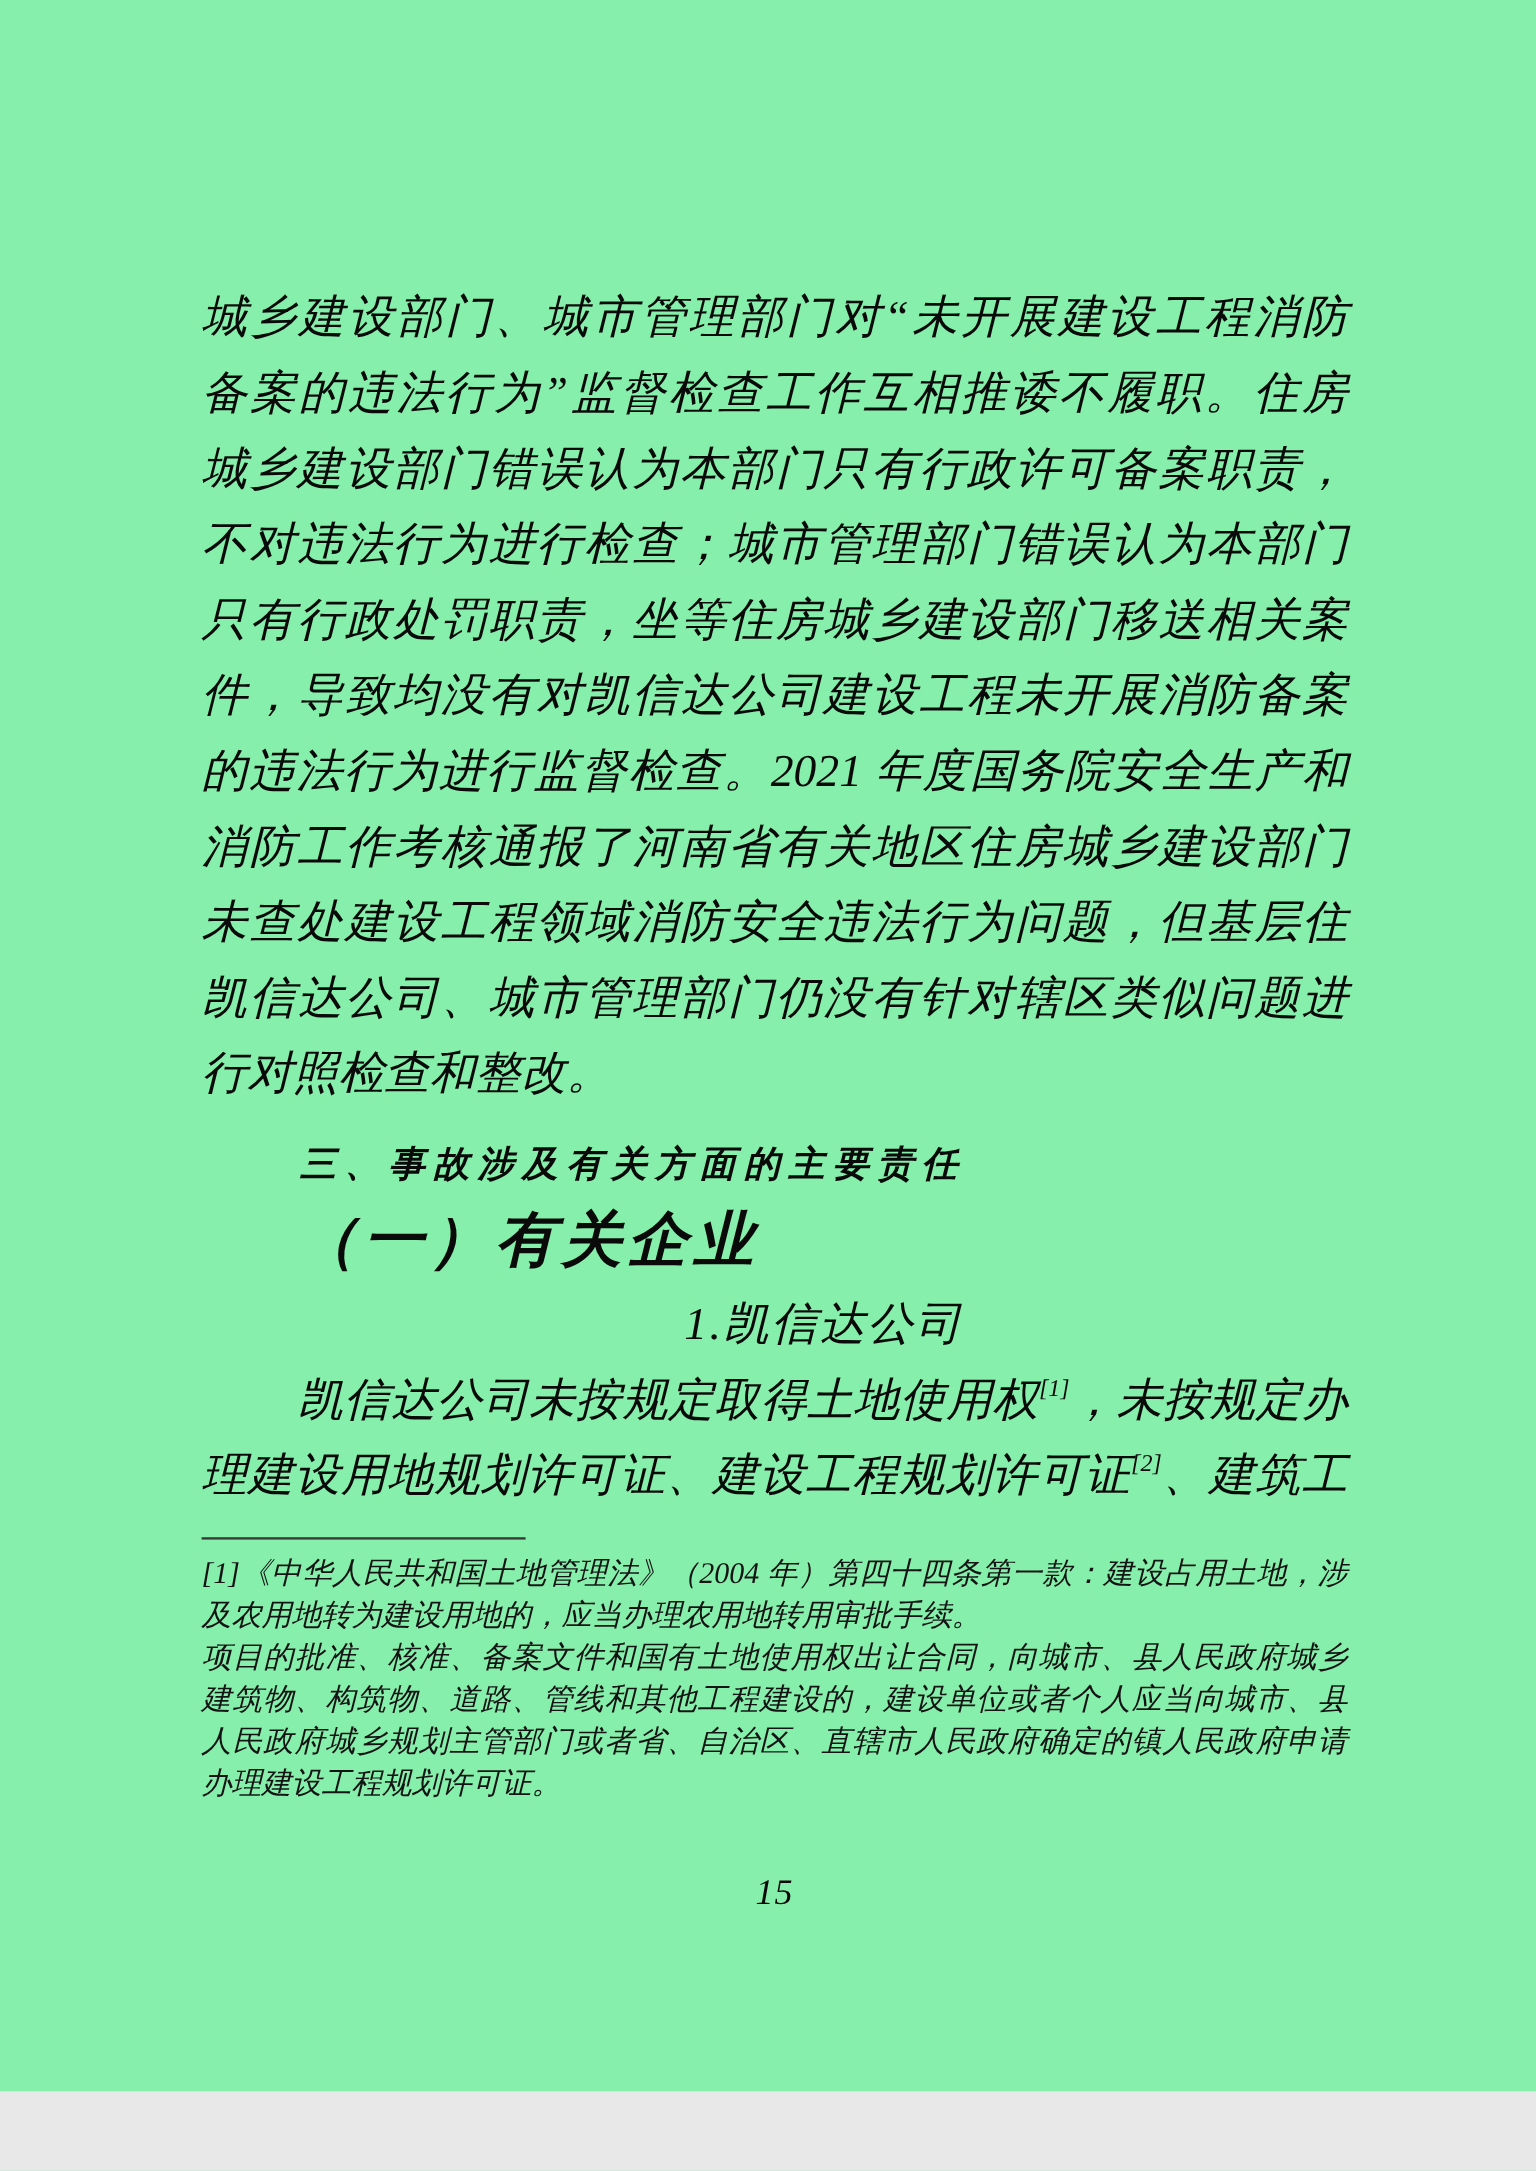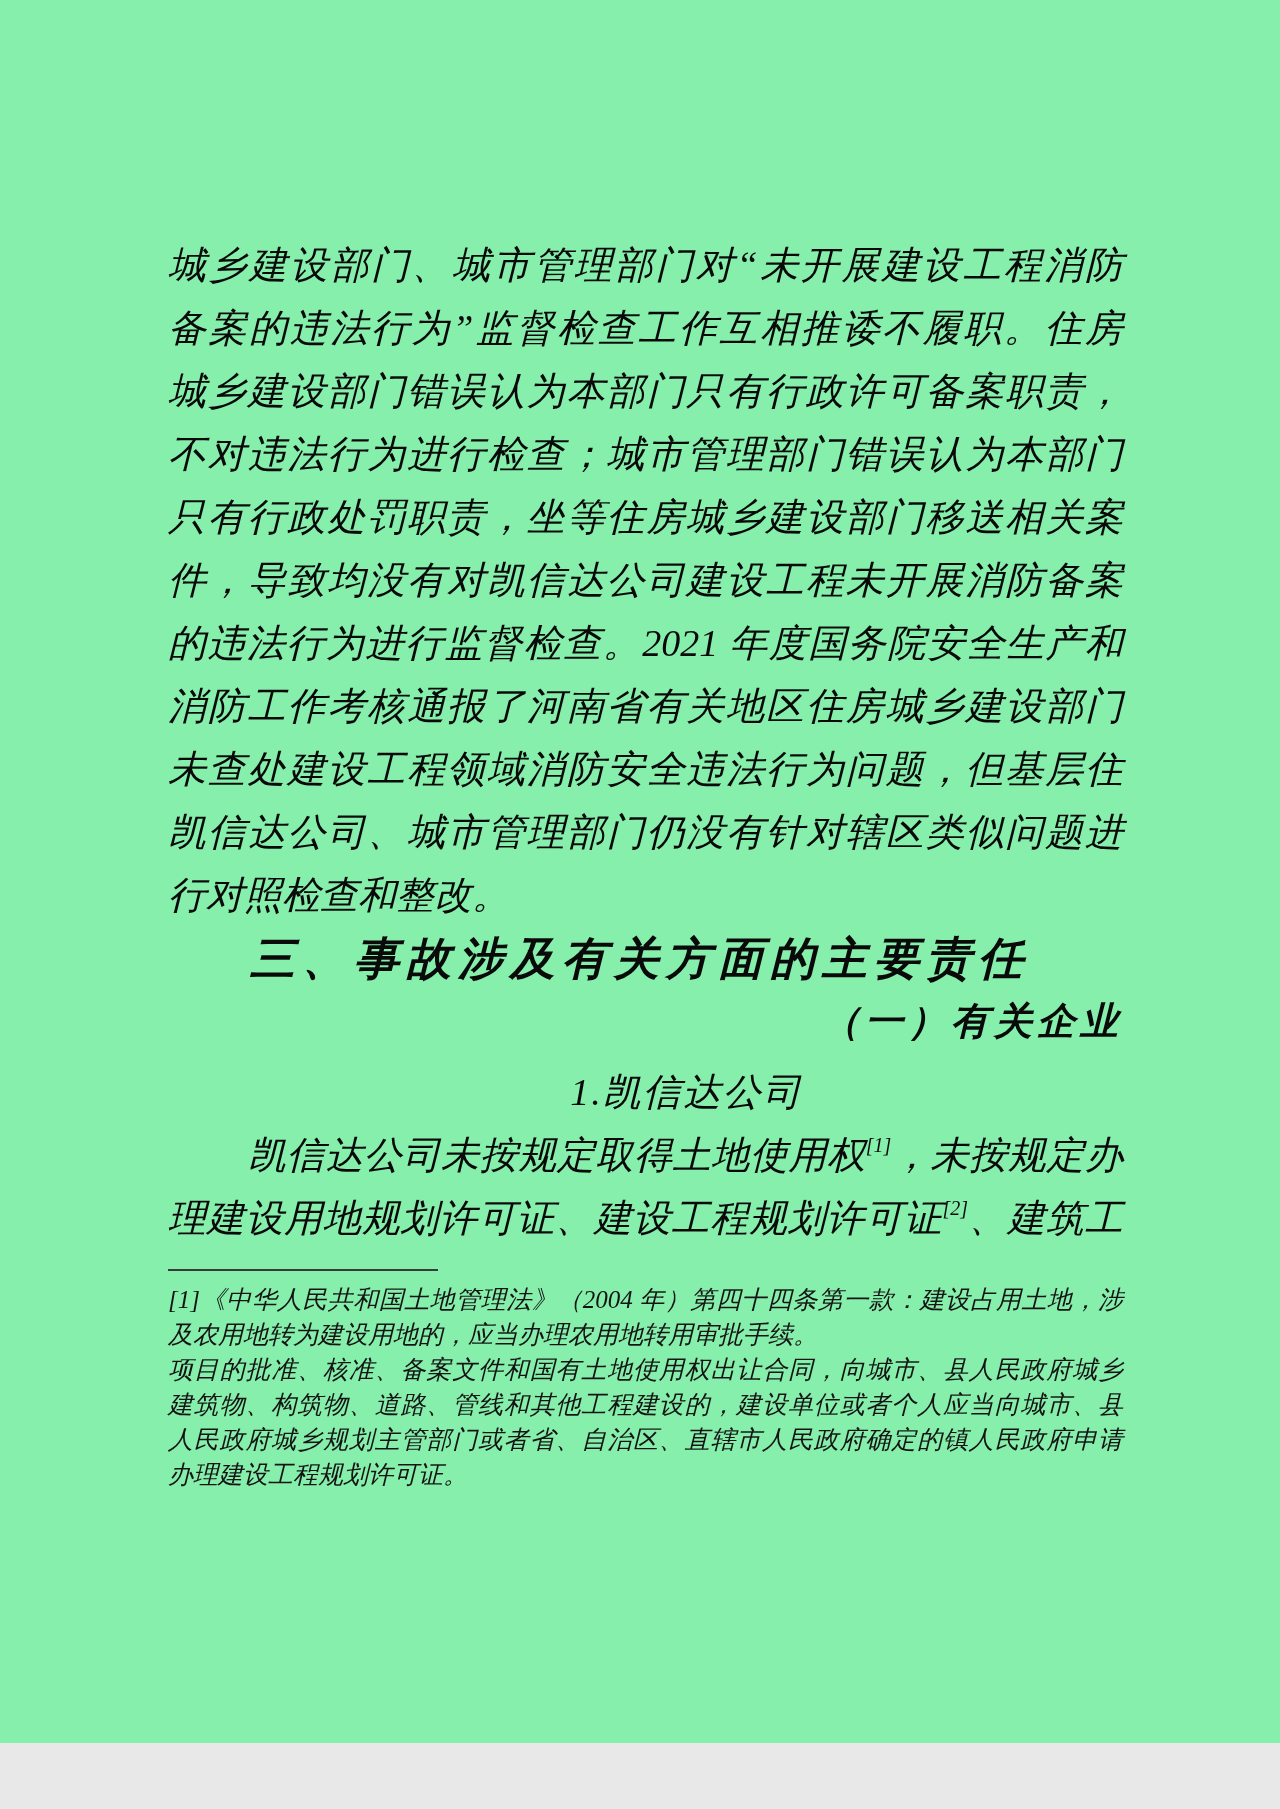--- a/index.html
+++ b/index.html
@@ -30,32 +30,32 @@
   }
   .fill {
     text-align: justify;
     text-align-last: justify;
     text-justify: inter-character;
   }
   .indent { text-indent: 80px; }
   .heading-1 {
     font-family: "Liberation Sans", "DejaVu Sans", sans-serif;
     font-weight: bold;
-    font-size: 45px;
+    font-size: 30px;
     line-height: 63px;
     letter-spacing: 7px;
     padding-left: 82px;
+    margin-top: 12px;
   }
   .heading-2 {
     font-weight: bold;
-    font-size: 38px;
+    font-size: 50px;
     line-height: 63px;
     letter-spacing: 5px;
     padding-left: 80px;
-    text-align: right;
   }
   .heading-3 {
     font-size: 38px;
     line-height: 63px;
     letter-spacing: 2px;
     padding-left: 82px;
     margin-top: 8px;
     text-align: center;
   }
   .fnref {
@@ -126,15 +126,16 @@
 
     <div class="footnotes">
       <div class="fn-line fn-fill">[1]《中华人民共和国土地管理法》（2004 年）第四十四条第一款：建设占用土地，涉</div>
       <div class="fn-line">及农用地转为建设用地的，应当办理农用地转用审批手续。</div>
       <div class="fn-line fn-fill">项目的批准、核准、备案文件和国有土地使用权出让合同，向城市、县人民政府城乡</div>
       <div class="fn-line fn-fill">建筑物、构筑物、道路、管线和其他工程建设的，建设单位或者个人应当向城市、县</div>
       <div class="fn-line fn-fill">人民政府城乡规划主管部门或者省、自治区、直辖市人民政府确定的镇人民政府申请</div>
       <div class="fn-line">办理建设工程规划许可证。</div>
     </div>
 
+    <div class="page-number">15</div>
 
   </div>
 </div>
 
 </body></html>

